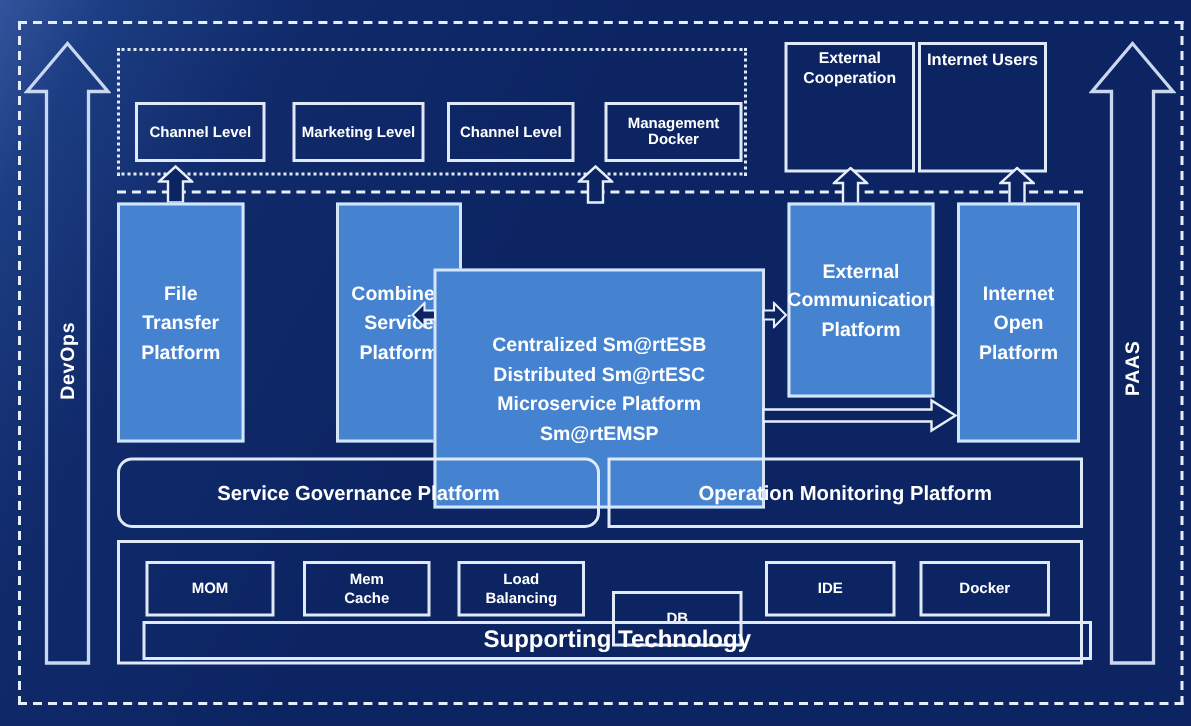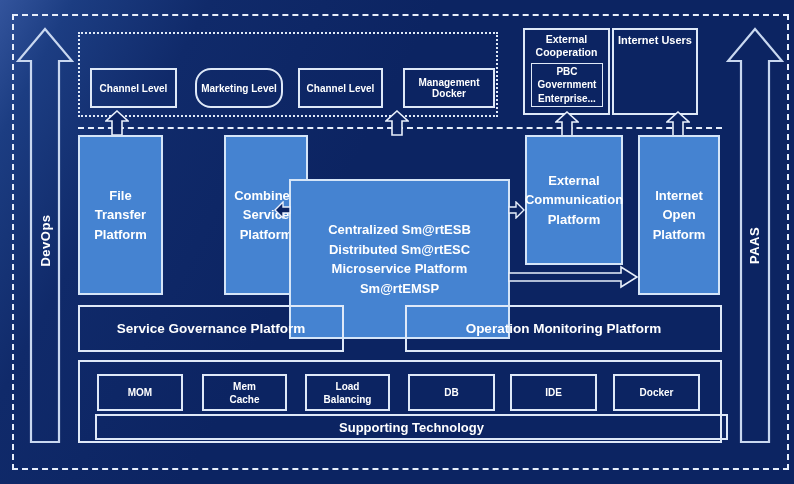--- a/index.html
+++ b/index.html
@@ -41,29 +41,27 @@
 
 <svg class="abs" style="left:726px;top:27px;" width="58" height="417" viewBox="0 0 58 417">
   <polygon points="29,2 56,34 43,34 43,415 15,415 15,34 2,34" fill="none" stroke="#c9d8f0" stroke-width="2.2" stroke-linejoin="miter"></polygon>
 </svg>
 <div class="abs ctr" style="left:705px;top:235px;width:100px;height:20px;">
   <span class="vlabel">PAAS</span>
 </div>
 
 <div class="abs level-wrap"></div>
 <div class="abs navybox ctr lvl" style="left:90px;width:87px;">Channel Level</div>
-<div class="abs navybox ctr lvl" style="left:195px;width:88px;border-radius:16px;">Marketing Level</div>
+<div class="abs navybox ctr lvl" style="left:195px;width:88px;">Marketing Level</div>
 <div class="abs navybox ctr lvl" style="left:298px;width:85px;">Channel Level</div>
 <div class="abs navybox ctr lvl" style="left:403px;width:92px;">Management Docker</div>
 
 <div class="abs navybox" style="left:523px;top:28px;width:87px;height:87px;">
   <div class="titlebox ml" style="padding-top:3px;font-size:10.5px;line-height:1.25;">External
 Cooperation</div>
-  <div class="abs innerbox ctr ml" style="left:6px;top:33px;width:72px;height:44px;">PBC Government
-Enterprise...</div>
 </div>
 
 <div class="abs navybox" style="left:612px;top:28px;width:86px;height:87px;">
   <div class="titlebox" style="padding-top:4px;font-size:11px;">Internet Users</div>
 </div>
 
 <div class="abs sep-dash"></div>
 
 <svg class="abs" style="left:105px;top:110px;" width="24" height="26" viewBox="0 0 24 26">
   <polygon points="12,1 23,11 17,11 17,25 7,25 7,11 1,11" fill="#0c2462" stroke="#e8effb" stroke-width="1.6"></polygon>
@@ -98,25 +96,25 @@
   <polygon points="16,6 9,6 9,1 1,9 9,17 9,12 16,12" fill="#0c2462" stroke="#e8effb" stroke-width="1.4"></polygon>
 </svg>
 <svg class="abs" style="left:508px;top:201px;" width="17" height="18" viewBox="0 0 17 18">
   <polygon points="1,6 8,6 8,1 16,9 8,17 8,12 1,12" fill="#0c2462" stroke="#e8effb" stroke-width="1.4"></polygon>
 </svg>
 
 <svg class="abs" style="left:508px;top:265px;" width="131" height="24" viewBox="0 0 131 24">
   <polygon points="1,8 113,8 113,2 129,12 113,22 113,16 1,16" fill="#0c2462" stroke="#e8effb" stroke-width="1.6"></polygon>
 </svg>
 
-<div class="abs navybox ctr gov" style="left:78px;width:266px;">Service Governance Platform</div>
+<div class="abs navybox ctr gov" style="left:78px;width:322px;border-radius:10px;">Service Governance Platform</div>
 <div class="abs navybox ctr gov" style="left:405px;width:317px;">Operation Monitoring Platform</div>
 
 <div class="abs navybox" style="left:78px;top:360px;width:644px;height:83px;"></div>
 <div class="abs navybox ctr tech ml" style="left:97px;width:86px;">MOM</div>
 <div class="abs navybox ctr tech ml" style="left:202px;width:85px;">Mem
 Cache</div>
 <div class="abs navybox ctr tech ml" style="left:305px;width:85px;">Load
 Balancing</div>
-<div class="abs navybox ctr tech ml" style="left:408px;width:87px;">DB</div>
+<div class="abs navybox ctr tech ml" style="left:408px;width:87px;margin-top:20px;">DB</div>
 <div class="abs navybox ctr tech ml" style="left:510px;width:87px;">IDE</div>
 <div class="abs navybox ctr tech ml" style="left:613px;width:87px;">Docker</div>
-<div class="abs navybox ctr" style="left:95px;top:414px;width:633px;height:26px;font-size:13px;font-weight:bold;">Supporting Technology</div>
+<div class="abs navybox ctr" style="left:95px;top:414px;width:633px;height:26px;font-size:16px;font-weight:bold;">Supporting Technology</div>
 
 </body></html>

